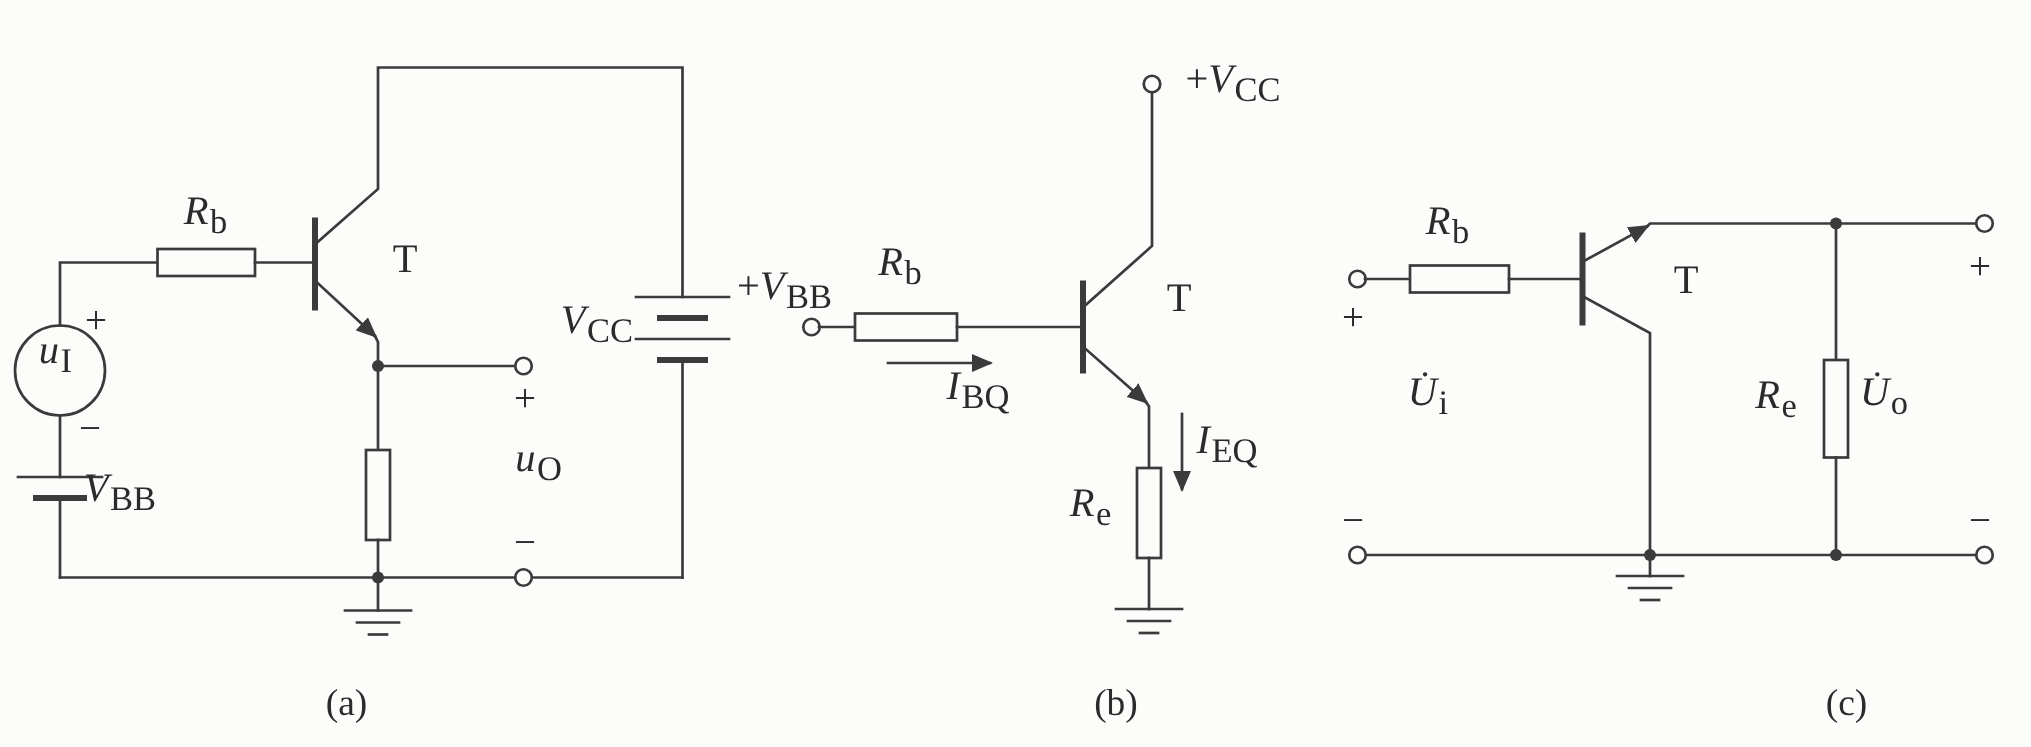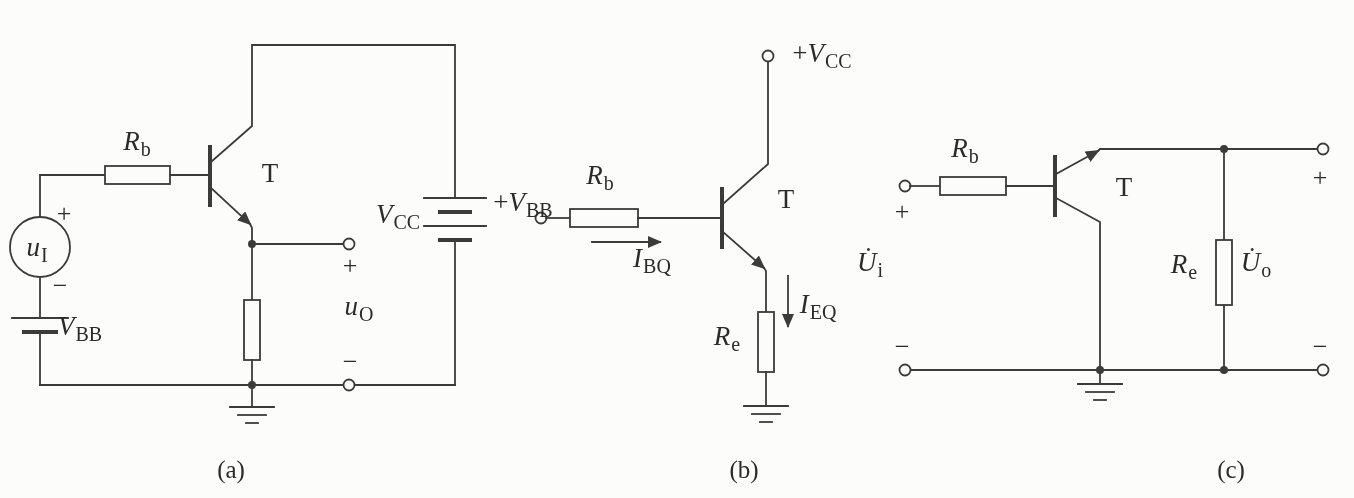--- a/index.html
+++ b/index.html
@@ -27,21 +27,21 @@
     position:absolute;
     transform:translate(-50%,-50%);
     color:var(--text);
     font-size:27px;
     line-height:1;
     white-space:nowrap;
     user-select:none;
   }
   .lbl .base{font-style:italic;}
   .lbl .pre{font-style:normal;}
-  .lbl .sub{font-style:normal;font-size:20px;vertical-align:-6px;margin-left:1px;}
+  .lbl .sub{font-style:normal;font-size:23px;vertical-align:-6px;margin-left:1px;}
   .lbl.sign{font-size:26px;font-style:normal;}
   .lbl.caption{font-size:25px;font-style:normal;}
 </style>
 </head>
 <body>
 
 <div class="stage">
 
   <svg class="schematic" width="1354" height="498" viewBox="0 0 1354 498">
     <defs>
@@ -125,41 +125,41 @@
       <path class="wire" d="M1224,149 V240"></path>
       <rect class="box" x="1216" y="240" width="16" height="65"></rect>
       <path class="wire" d="M1224,305 V370"></path>
     </g>
   </svg>
 
   <div class="lbl" style="left:137px;top:143px"><span class="base">R</span><span class="sub">b</span></div>
   <div class="lbl" style="left:270px;top:173px"><span class="pre">T</span></div>
   <div class="lbl" style="left:398px;top:216px"><span class="base">V</span><span class="sub">CC</span></div>
   <div class="lbl sign" style="left:64px;top:214px"><span>+</span></div>
-  <div class="lbl" style="left:37px;top:249px"><span class="base">u</span><span class="sub">I</span></div>
+  <div class="lbl" style="left:37px;top:236px"><span class="base">u</span><span class="sub">I</span></div>
   <div class="lbl sign" style="left:60px;top:286px"><span>−</span></div>
   <div class="lbl" style="left:80px;top:328px"><span class="base">V</span><span class="sub">BB</span></div>
   <div class="lbl sign" style="left:350px;top:266px"><span>+</span></div>
   <div class="lbl" style="left:359px;top:308px"><span class="base">u</span><span class="sub">O</span></div>
   <div class="lbl sign" style="left:350px;top:362px"><span>−</span></div>
   <div class="lbl caption" style="left:231px;top:469px"><span>(a)</span></div>
 
-  <div class="lbl" style="left:523px;top:204px"><span class="pre">+</span><span class="base">V</span><span class="sub">BB</span></div>
+  <div class="lbl" style="left:523px;top:193px"><span class="pre">+</span><span class="base">V</span><span class="sub">BB</span></div>
   <div class="lbl" style="left:600px;top:177px"><span class="base">R</span><span class="sub">b</span></div>
   <div class="lbl" style="left:652px;top:260px"><span class="base">I</span><span class="sub">BQ</span></div>
   <div class="lbl" style="left:786px;top:199px"><span class="pre">T</span></div>
   <div class="lbl" style="left:822px;top:55px"><span class="pre">+</span><span class="base">V</span><span class="sub">CC</span></div>
   <div class="lbl" style="left:727px;top:338px"><span class="base">R</span><span class="sub">e</span></div>
-  <div class="lbl" style="left:818px;top:306px"><span class="base">I</span><span class="sub">EQ</span></div>
+  <div class="lbl" style="left:818px;top:296px"><span class="base">I</span><span class="sub">EQ</span></div>
   <div class="lbl caption" style="left:744px;top:469px"><span>(b)</span></div>
 
   <div class="lbl" style="left:965px;top:150px"><span class="base">R</span><span class="sub">b</span></div>
   <div class="lbl" style="left:1124px;top:187px"><span class="pre">T</span></div>
   <div class="lbl sign" style="left:902px;top:212px"><span>+</span></div>
-  <div class="lbl" style="left:870px;top:264px"><span class="base">U̇</span><span class="sub">i</span></div>
+  <div class="lbl" style="left:952px;top:264px"><span class="base">U̇</span><span class="sub">i</span></div>
   <div class="lbl sign" style="left:902px;top:347px"><span>−</span></div>
   <div class="lbl" style="left:1184px;top:266px"><span class="base">R</span><span class="sub">e</span></div>
   <div class="lbl sign" style="left:1320px;top:178px"><span>+</span></div>
   <div class="lbl" style="left:1256px;top:264px"><span class="base">U̇</span><span class="sub">o</span></div>
   <div class="lbl sign" style="left:1320px;top:347px"><span>−</span></div>
   <div class="lbl caption" style="left:1231px;top:469px"><span>(c)</span></div>
 
 </div>
 
 </body></html>

